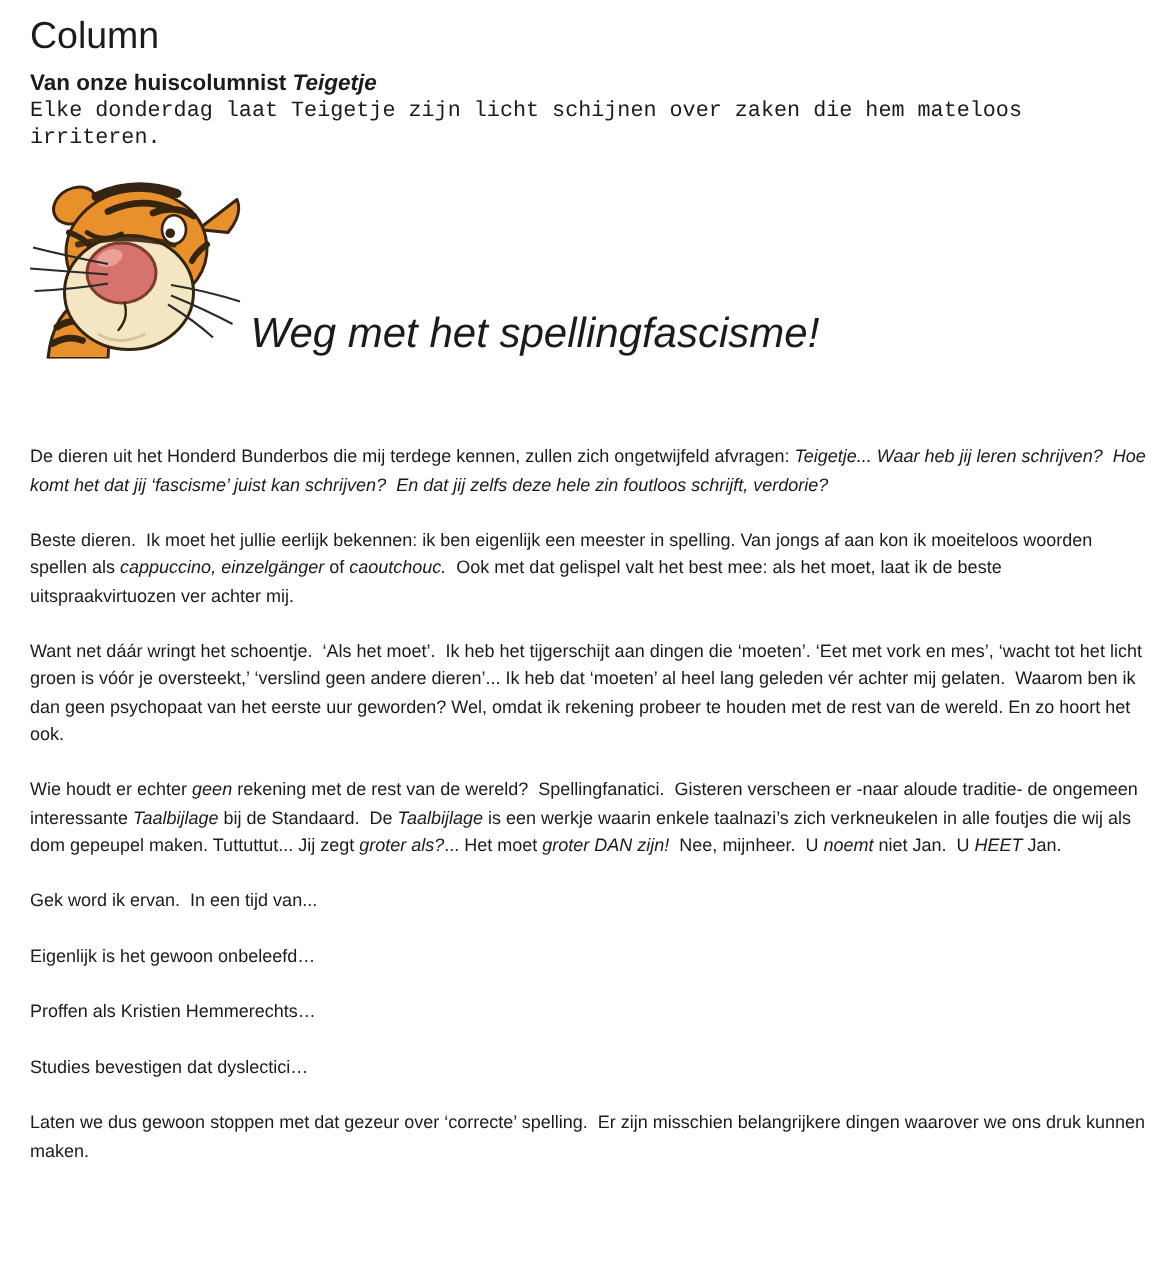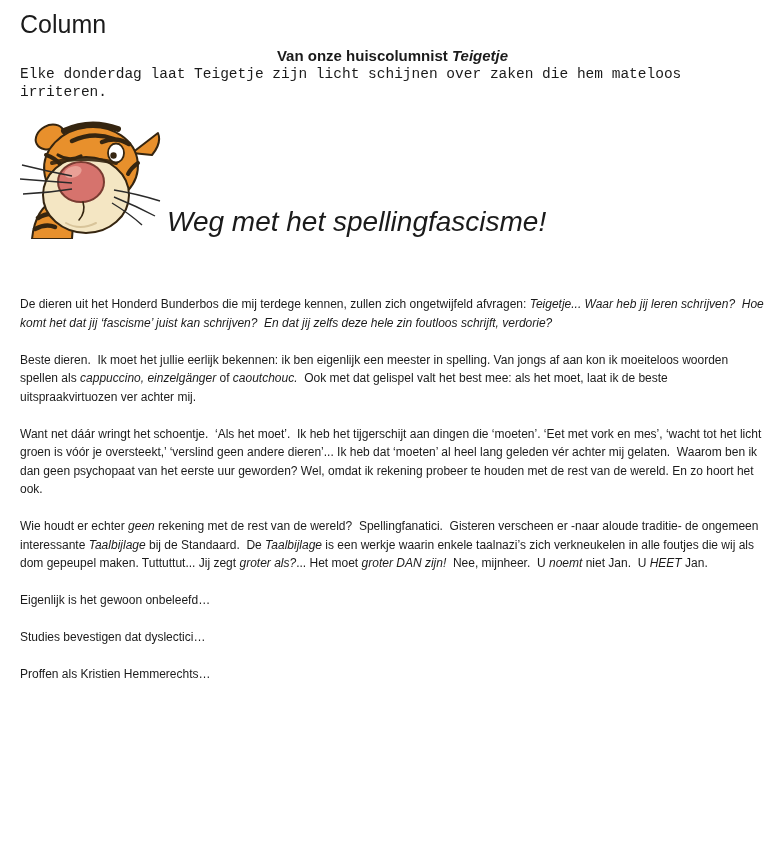--- a/index.html
+++ b/index.html
@@ -12,21 +12,21 @@
     width:781px; height:845px; overflow:hidden;
     background:var(--c-bg,#fff);
     color:var(--c-text,#1b1b1b);
     font-family:"Liberation Sans","DejaVu Sans",sans-serif;
     padding:4px 16px 0 20px;
   }
   h1.page-title{
     margin:0; font-size:25px; line-height:40px; font-weight:400; letter-spacing:0;
   }
   p.byline{
-    margin:2px 0 0 0; font-size:15px; line-height:19px; font-weight:700;text-align:center;
+    margin:2px 0 0 0; font-size:15px; line-height:19px; font-weight:700;
   }
   p.byline .byline-name{ font-style:italic; font-weight:700; }
   p.tagline{
     margin:0; font-size:14.5px; line-height:18px; font-weight:400;font-family:Liberation Mono, monospace;
   }
   .hero{
     margin-top:14px; display:flex; align-items:flex-end; height:124px;
   }
   .tigger{ width:142px; height:124px; flex:0 0 auto; display:block; }
   h2.headline{
@@ -96,16 +96,18 @@
     <path d="M92,88 Q110,99 122,110" fill="none" stroke="#2a2a2a" stroke-width="1.4"></path>
   </svg>
   <h2 class="headline">Weg met het spellingfascisme!</h2>
 </div>
 
 <div class="article">
   <p class="para"><span>De dieren uit het Honderd Bunderbos die mij terdege kennen, zullen zich ongetwijfeld afvragen: </span><span class="it">Teigetje... Waar heb jij leren schrijven?  Hoe komt het dat jij ‘fascisme’ juist kan schrijven?  En dat jij zelfs deze hele zin foutloos schrijft, verdorie?</span></p>
   <p class="para"><span>Beste dieren.  Ik moet het jullie eerlijk bekennen: ik ben eigenlijk een meester in spelling. Van jongs af aan kon ik moeiteloos woorden spellen als </span><span class="it">cappuccino, einzelgänger</span><span> of </span><span class="it">caoutchouc.</span><span>  Ook met dat gelispel valt het best mee: als het moet, laat ik de beste uitspraakvirtuozen ver achter mij.</span></p>
   <p class="para"><span>Want net dáár wringt het schoentje.  ‘Als het moet’.  Ik heb het tijgerschijt aan dingen die ‘moeten’. ‘Eet met vork en mes’, ‘wacht tot het licht groen is vóór je oversteekt,’ ‘verslind geen andere dieren’... Ik heb dat ‘moeten’ al heel lang geleden vér achter mij gelaten.  Waarom ben ik dan geen psychopaat van het eerste uur geworden? Wel, omdat ik rekening probeer te houden met de rest van de wereld. En zo hoort het ook.</span></p>
   <p class="para"><span>Wie houdt er echter </span><span class="it">geen</span><span> rekening met de rest van de wereld?  Spellingfanatici.  Gisteren verscheen er -naar aloude traditie- de ongemeen interessante </span><span class="it">Taalbijlage</span><span> bij de Standaard.  De </span><span class="it">Taalbijlage</span><span> is een werkje waarin enkele taalnazi’s zich verkneukelen in alle foutjes die wij als dom gepeupel maken. Tuttuttut... Jij zegt </span><span class="it">groter als?</span><span>... Het moet </span><span class="it">groter DAN zijn!</span><span>  Nee, mijnheer.  U </span><span class="it">noemt</span><span> niet Jan.  U </span><span class="it">HEET</span><span> Jan.</span></p>
+  <p class="para"><span>Gek word ik ervan.  In een tijd van...</span></p>
   <p class="para"><span>Eigenlijk is het gewoon onbeleefd…</span></p>
+  <p class="para"><span>Proffen als Kristien Hemmerechts…</span></p>
   <p class="para"><span>Studies bevestigen dat dyslectici…</span></p>
-  <p class="para"><span>Proffen als Kristien Hemmerechts…</span></p>
+  <p class="para"><span>Laten we dus gewoon stoppen met dat gezeur over ‘correcte’ spelling.  Er zijn misschien belangrijkere dingen waarover we ons druk kunnen maken.</span></p>
 </div>
 
 </body></html>

